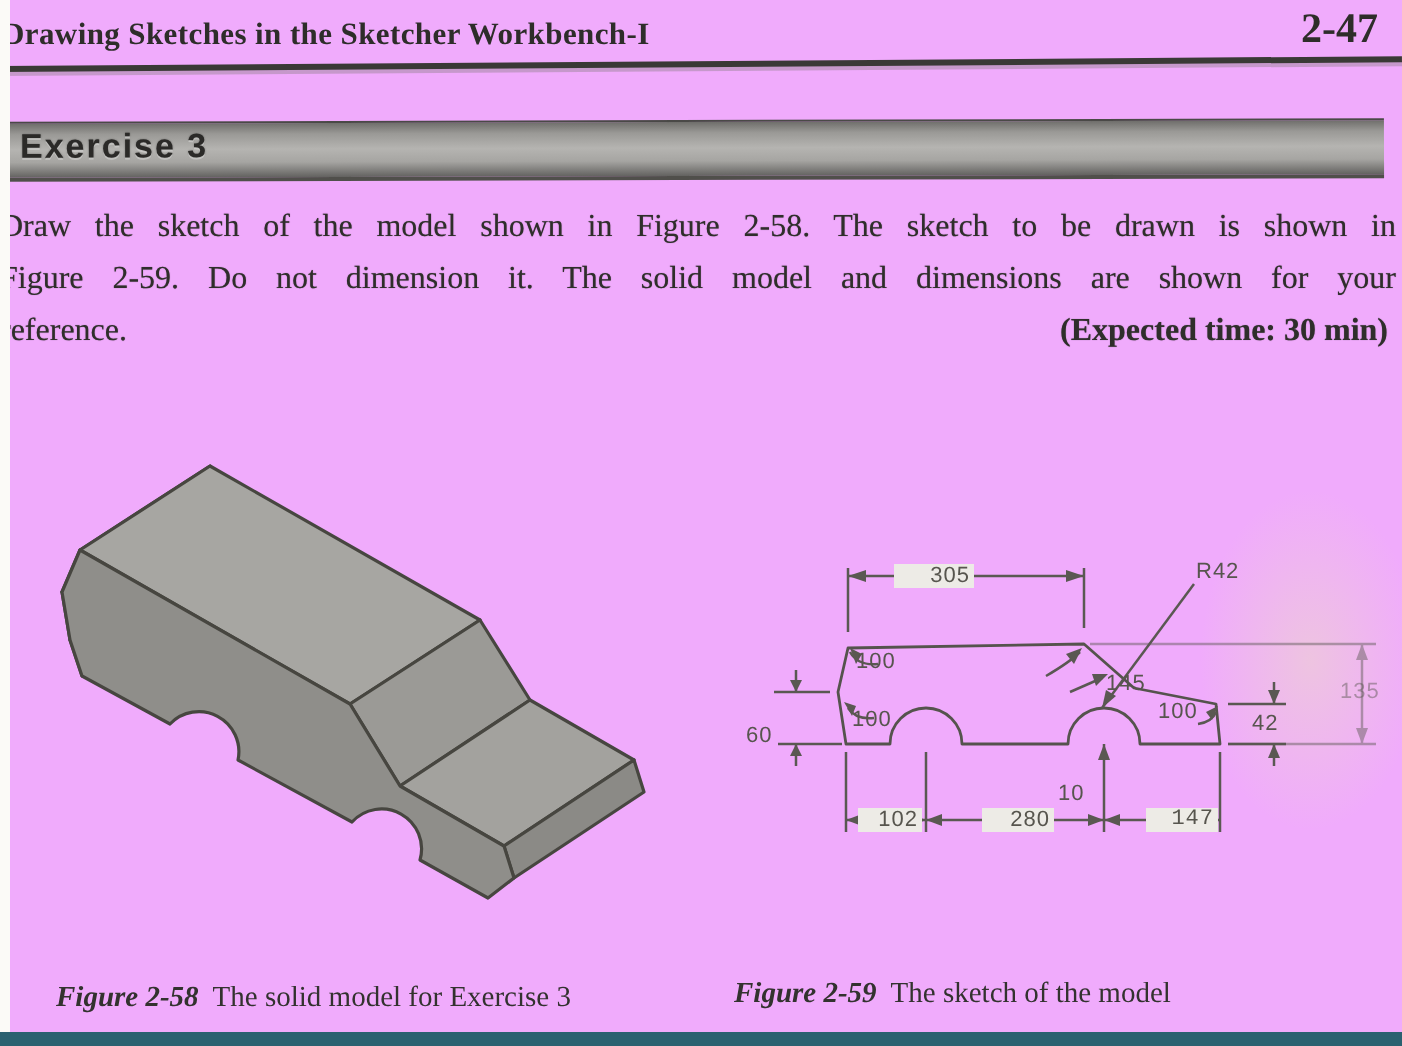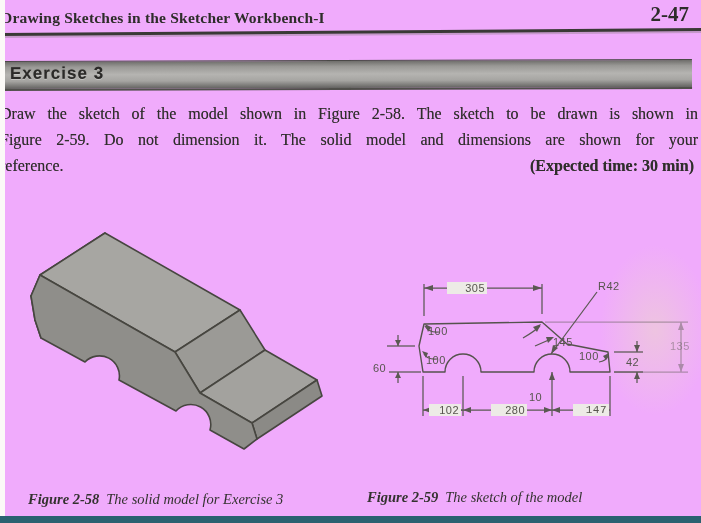--- a/index.html
+++ b/index.html
@@ -35,21 +35,21 @@
   .fig59 svg{position:absolute;left:0;top:0;overflow:visible;}
   .dim-label{position:absolute;font-family:"Liberation Sans",sans-serif;font-size:11px;line-height:12px;
     color:#57554e;letter-spacing:.5px;white-space:nowrap;z-index:3;}
   .mask{background:#edebe6;padding:0 2px;text-align:right;}
   .faint{opacity:.45;}
   
   .caption{position:absolute;top:491px;font-size:14.5px;color:#33322f;white-space:nowrap;}
   .cap58{left:28px;}
   .cap59{left:367px;top:489px;}
   .cap-label{font-weight:bold;font-style:italic;margin-right:7px;}
-  .cap-text{font-style:italic;}
+  .cap-text{}
   svg .ln{stroke:#5a5852;stroke-width:1.25;fill:none;}
   svg .ar{fill:#5a5852;stroke:none;}
   svg .outline{stroke:#55534d;stroke-width:1.4;fill:none;stroke-linejoin:round;}
 </style>
 </head>
 <body>
 
 <div id="page">
 
   <div class="smudge"></div>

